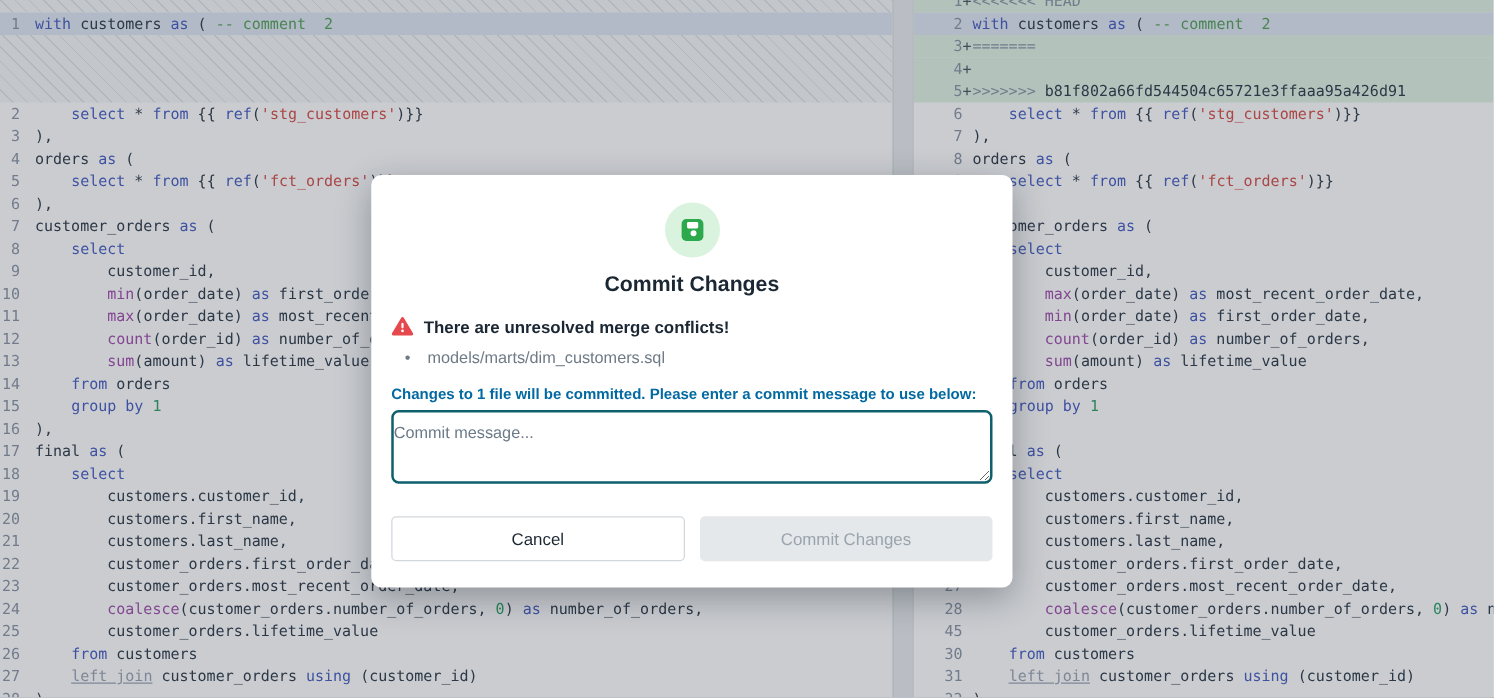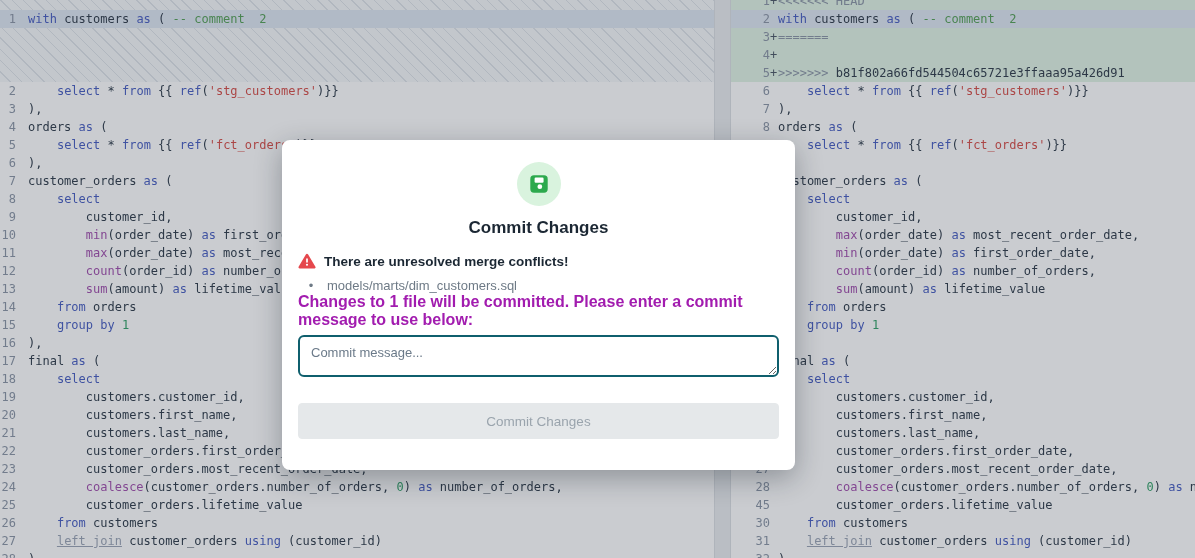--- a/index.html
+++ b/index.html
@@ -21,34 +21,34 @@
   .pane-right .lmark{flex:none;width:8px;color:#4e5968;}
   .lcode{flex:1;min-width:0;}
   .row-mod{background:#dce4f0;}
   .row-add{background:#def0e3;}
   .hatch{background:repeating-linear-gradient(45deg,#f3f5f8 0 7px,#dce1e7 7px 8px);}
   .tk-kw{color:#4a5fc1;} .tk-id{color:#323e4d;} .tk-fn{color:#a151ad;}
   .tk-str{color:#d4504c;margin-top:40px;} .tk-com{color:#57a05a;} .tk-num{color:#35a06a;}
   .tk-mut{color:#9aa3b5;text-decoration:underline;} .tk-mk{color:#8b95a6;}
   
   .backdrop{position:absolute;inset:0;background:rgba(28,36,48,0.22);z-index:5;}
-  .modal{position:absolute;left:282px;top:140px;width:513px;height:330px;box-sizing:border-box;
+  .modal{position:absolute;left:297px;top:140px;width:513px;height:330px;box-sizing:border-box;
          background:#ffffff;border-radius:8px;padding:22px 16px 15px;z-index:10;
          box-shadow:0 8px 28px rgba(15,25,35,0.32);}
   .icon-wrap{width:44px;height:44px;border-radius:50%;background:#d9f3de;margin:0 auto;
              display:flex;align-items:center;justify-content:center;}
   .modal-title{margin:12px 0 0;text-align:center;font-size:17px;font-weight:700;color:#1b2733;}
   .warn-row{display:flex;align-items:flex-end;gap:8px;margin-top:15px;}
   .warn-text{font-size:13.5px;font-weight:700;color:#1b2733;}
   .file-row{display:flex;align-items:center;margin-top:9px;padding-left:4px;
             font-size:13px;color:#6e7a86;}
   .file-row .bullet{width:18px;text-align:center;margin-right:7px;}
-  .instruction{font-size:16px;font-weight:700;color:#a21caf;}
-  .commit-input{display:block;margin-top:6px;width:100%;height:42px;box-sizing:border-box;
-                border:2px solid #0f5f6d;border-radius:6px;padding:8px 11px;resize:both;
+  .instruction{margin-top:15px;font-size:12px;font-weight:700;color:#0369a1;}
+  .commit-input{display:block;margin-top:6px;width:100%;height:59px;box-sizing:border-box;
+                border:2px solid #0f5f6d;border-radius:6px;padding:8px 0;resize:both;
                 font-family:"Liberation Sans",sans-serif;font-size:13px;color:#1b2733;outline:none;}
   .commit-input::placeholder{color:#6b7a89;opacity:1;}
   .btn-row{display:flex;gap:12px;margin-top:26px;}
   .btn{flex:1;height:36px;border-radius:4px;font-family:"Liberation Sans",sans-serif;
        font-size:13.5px;cursor:pointer;}
   .btn-cancel{background:#fff;border:1px solid #d2d7dc;color:#1b2733;}
   .btn-commit{background:#e5e8ea;border:1px solid #e5e8ea;color:#9aa4ad;cursor:default;}
 </style>
 </head>
 <body>
@@ -153,17 +153,18 @@
     <div class="file-row">
       <span class="bullet">•</span>
       <span>models/marts/dim_customers.sql</span>
     </div>
 
     <div class="instruction">Changes to 1 file will be committed. Please enter a commit message to use below:</div>
 
     <textarea class="commit-input" autofocus="" placeholder="Commit message..." style=""></textarea>
 
     <div class="btn-row">
+      <button class="btn btn-cancel">Cancel</button>
       <button class="btn btn-commit" disabled="">Commit Changes</button>
     </div>
   </div>
 
 </div>
 
 </body></html>

